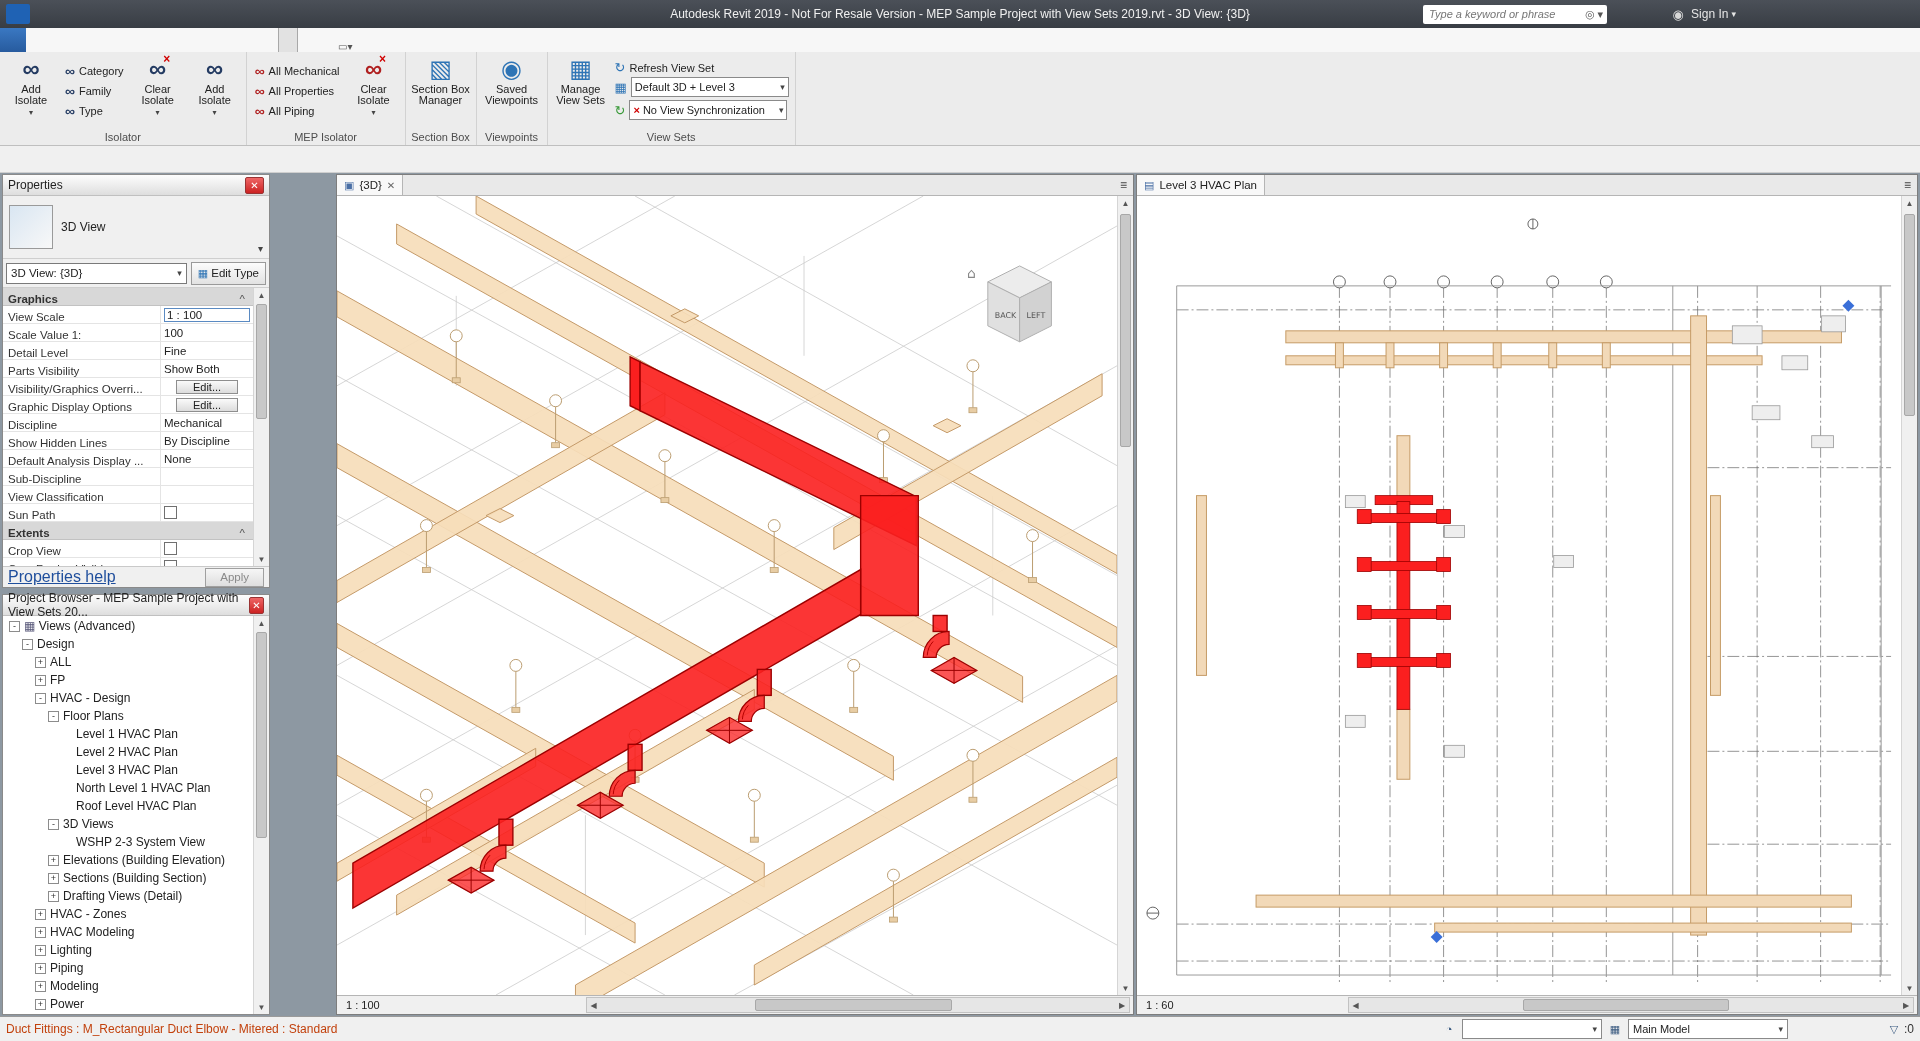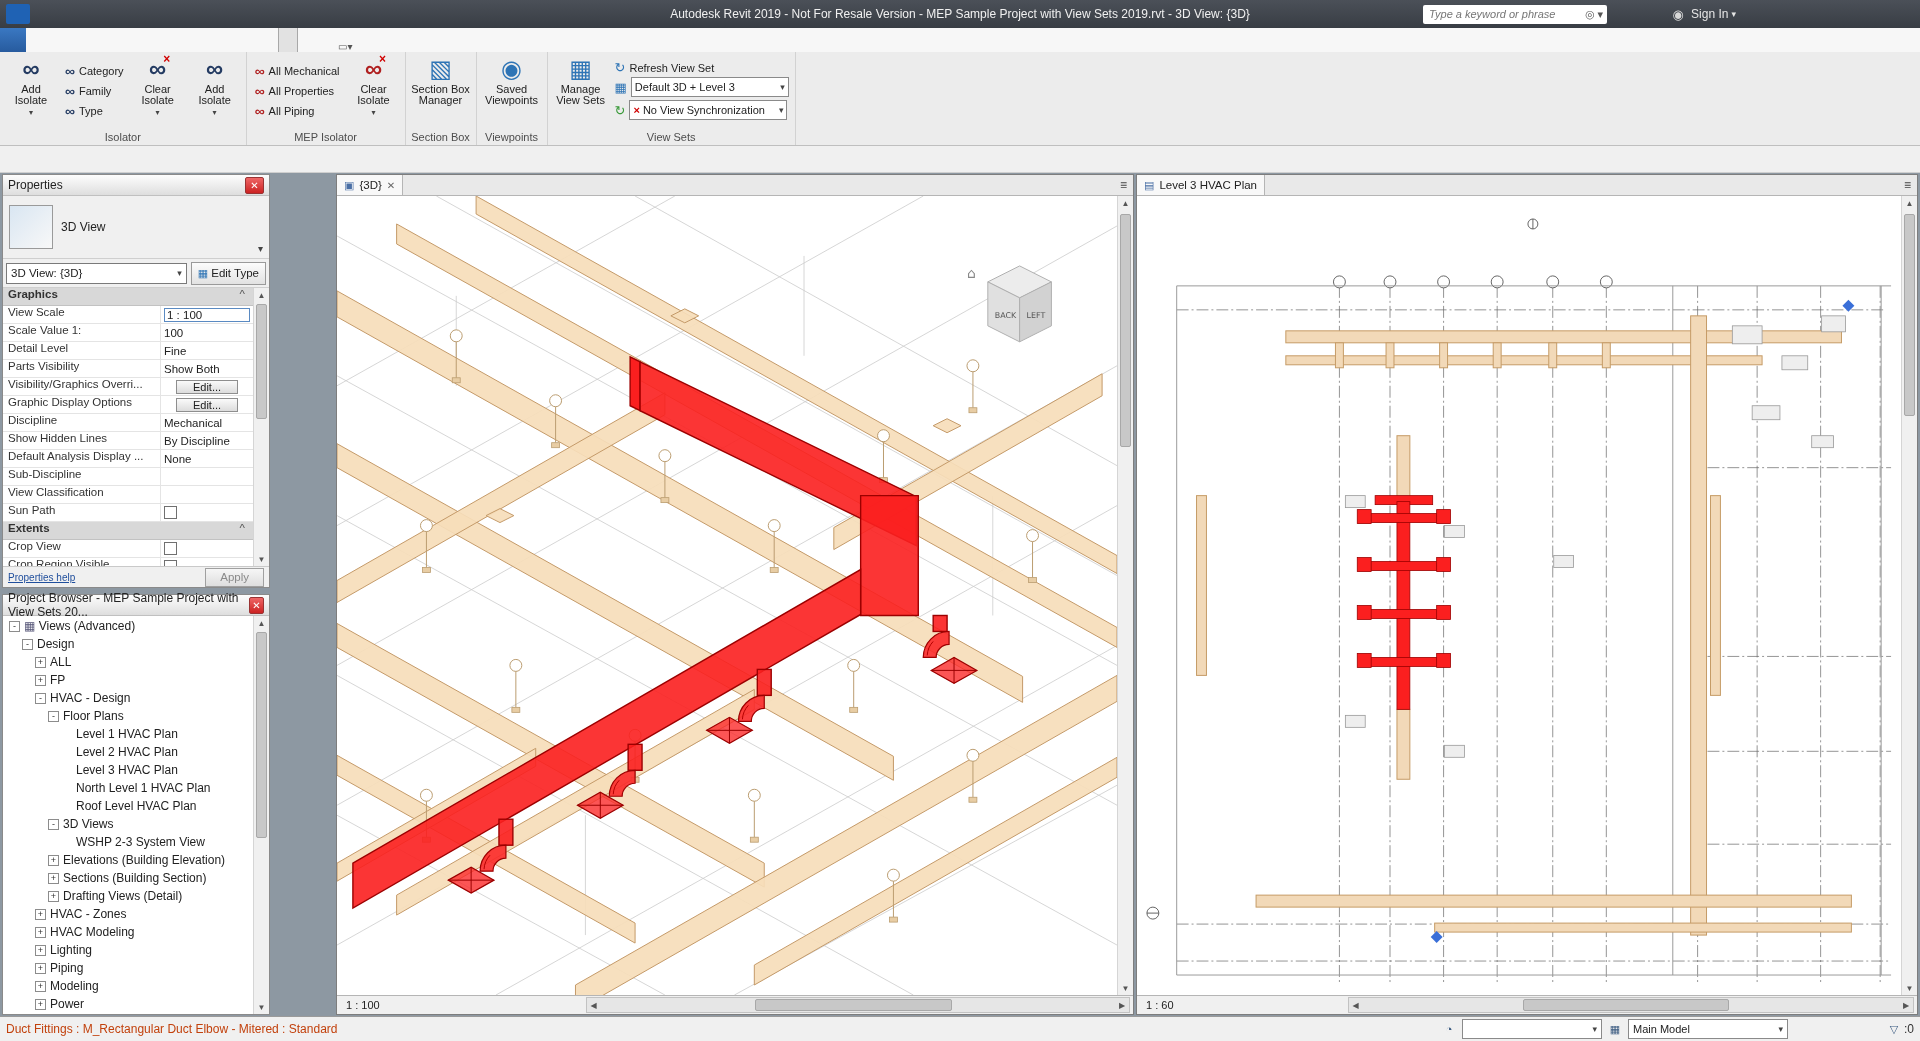--- a/index.html
+++ b/index.html
@@ -61,36 +61,36 @@
   .closex{margin-left:auto;width:17px;height:15px;background:linear-gradient(#e66,#c22);color:#fff;font-size:10px;display:flex;align-items:center;justify-content:center;border:1px solid #933;border-radius:2px;}
   .typebox{height:54px;background:#f0f0f0;border-bottom:1px solid #cfcfcf;display:flex;align-items:center;padding:4px 6px;gap:8px;flex:none;}
   .typethumb{width:44px;height:44px;background:linear-gradient(135deg,#d9e6f2,#f8f8f8);border:1px solid #9a9a9a;box-sizing:border-box;}
   .typebox .dd{margin-left:auto;align-self:flex-end;color:#444;font-size:10px;}
   .selrow{height:24px;display:flex;align-items:center;gap:4px;padding:2px 3px;border-bottom:1px solid #cfcfcf;flex:none;}
   .selcombo{flex:1;height:19px;background:#fff;border:1px solid #7a7a7a;display:flex;align-items:center;padding:0 4px;font-size:11.5px;}
   .selcombo .dd{margin-left:auto;font-size:9px;color:#444;}
   .edittype{height:21px;display:flex;align-items:center;gap:3px;padding:0 6px;border:1px solid #9a9a9a;background:linear-gradient(#fcfcfc,#e2e2e2);font-size:11.5px;}
   .pgrid{flex:1;display:flex;overflow:hidden;}
   .pgrid-rows{flex:1;overflow:hidden;background:#fff;}
-  .prow{height:18px;display:flex;align-items:flex-start;border-bottom:1px solid #e4e4e4;font-size:11.5px;box-sizing:border-box;}
+  .prow{height:18px;display:flex;align-items:flex-end;border-bottom:1px solid #e4e4e4;font-size:11.5px;box-sizing:border-box;}
   .plabel{width:152px;padding:0 0 0 5px;color:#333;white-space:nowrap;overflow:hidden;flex:none;}
   .pval{flex:1;height:100%;border-left:1px solid #e4e4e4;display:flex;align-items:center;padding:0 3px;overflow:hidden;}
   .prow.section{background:#d8d8d8;border-bottom:1px solid #c2c2c2;font-weight:bold;}
   .prow.section .plabel{width:auto;flex:1;}
   .prow.section::after{content:"^";margin-right:8px;color:#555;font-weight:normal;}
   .prow.focus .pvtext{border:1px solid #5a8ac2;background:#fff;width:100%;padding:0 2px;box-sizing:border-box;}
   .prow.btn .pval{justify-content:center;}
   .prow.btn .pvtext{border:1px solid #8e8e8e;background:linear-gradient(#fafafa,#dcdcdc);padding:0 16px;font-size:11px;}
   .pchk{width:11px;height:11px;border:1px solid #707070;background:#fff;display:inline-block;margin-right:4px;flex:none;}
   .vscroll{width:15px;background:#f0f0f0;border-left:1px solid #d5d5d5;display:flex;flex-direction:column;align-items:center;flex:none;}
   .vscroll .arr{height:14px;font-size:8px;color:#555;display:flex;align-items:center;}
   .vscroll .track{flex:1;width:100%;position:relative;}
   .vscroll .thumb{position:absolute;left:2px;right:2px;background:#c8c8c8;border:1px solid #a8a8a8;border-radius:2px;}
   .propsfooter{height:20px;border-top:1px solid #c9c9c9;display:flex;align-items:center;justify-content:space-between;padding:0 5px;flex:none;}
-  .helplink{color:#1f4e9c;text-decoration:underline;font-size:10px;}
+  .helplink{color:#1f4e9c;text-decoration:underline;font-size:16px;}
   .applybtn{height:17px;padding:0 14px;border:1px solid #a0a0a0;background:linear-gradient(#f6f6f6,#dedede);color:#8a8a8a;font-size:11.5px;display:flex;align-items:center;}
   .treewrap{flex:1;background:#fff;overflow:hidden;display:flex;}
   .treerows{flex:1;overflow:hidden;padding-top:1px;}
   .trow{height:18px;display:flex;align-items:center;padding-left:calc(6px + var(--depth,0)*13px);font-size:12px;white-space:nowrap;cursor:default;}
   .twisty{width:11px;height:11px;border:1px solid #8c8c8c;background:#fff;font-size:9px;line-height:9px;text-align:center;color:#333;margin-right:4px;flex:none;box-sizing:border-box;}
   .twisty:empty{border:none;background:transparent;}
   .trow.root .tlabel::before{content:"▦ ";color:#557;}
 
   
   .viewwin{position:absolute;top:174px;bottom:26px;background:#fff;border:1px solid #7d7d7d;display:flex;flex-direction:column;box-sizing:border-box;}

